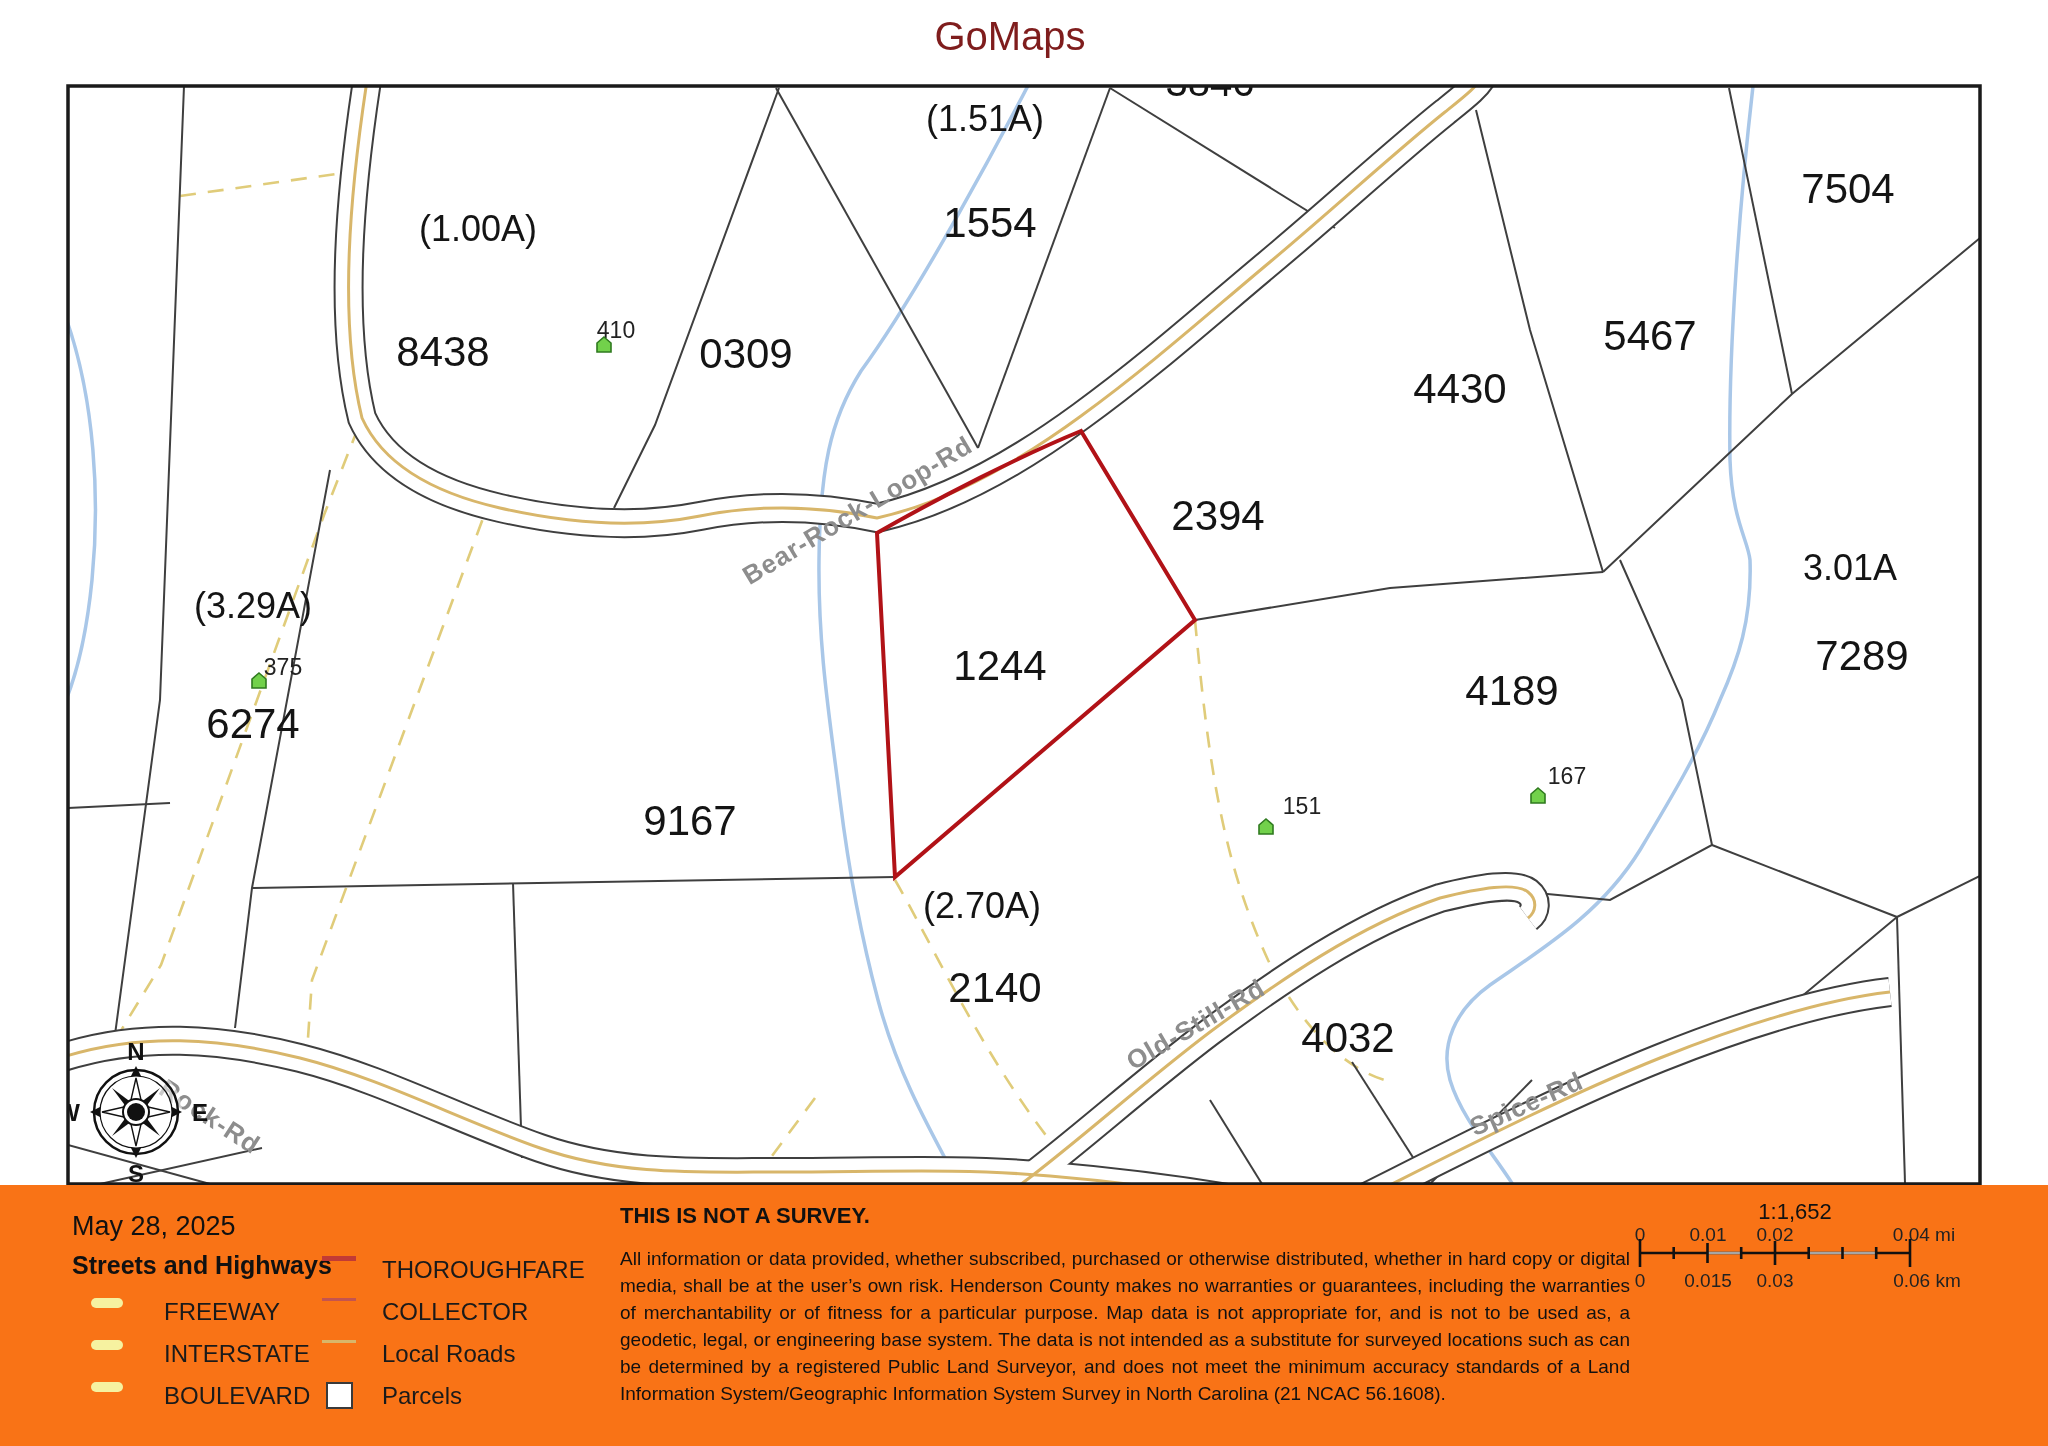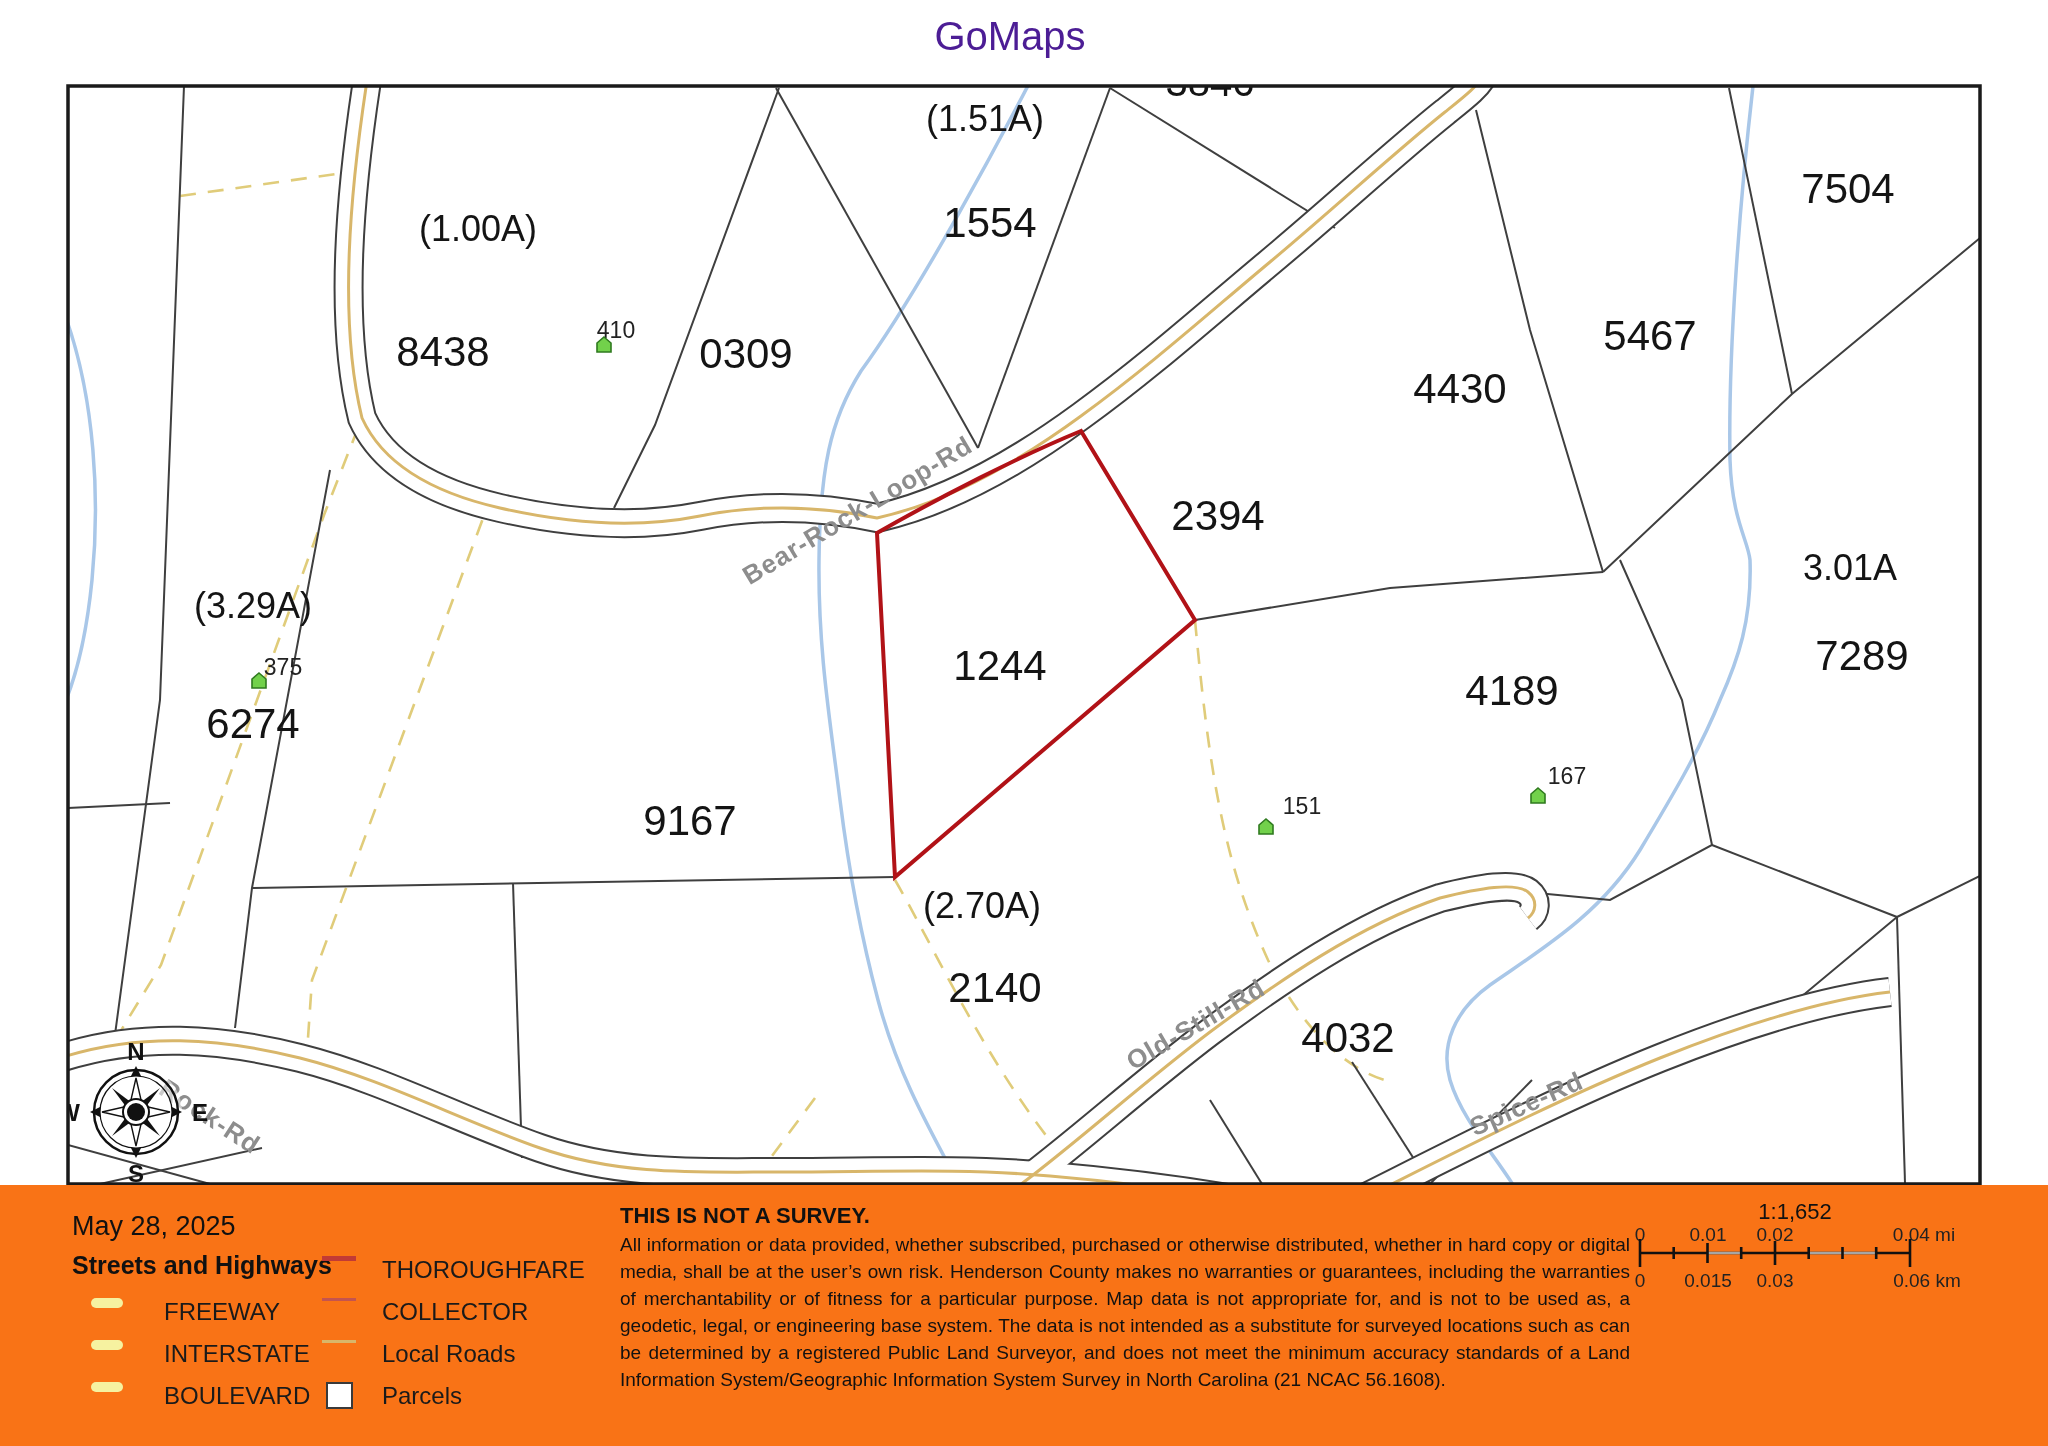--- a/index.html
+++ b/index.html
@@ -1,19 +1,19 @@
 <!DOCTYPE html>
 <html><head>
 <meta charset="utf-8">
 <style>
   html,body{margin:0;padding:0;background:#ffffff;}
   body{font-family:"Liberation Sans",sans-serif;color:#111;}
   #stage{position:relative;width:2048px;height:1446px;background:#fff;overflow:hidden;}
   #page-title{position:absolute;left:810px;top:14px;width:400px;text-align:center;
-    font-size:40px;color:#4c1d95;letter-spacing:0px;}
+    font-size:40px;color:#7f1d1d;letter-spacing:0px;}
   #map-canvas{position:absolute;left:0;top:0;}
   
   text{font-family:"Liberation Sans",sans-serif;}
   .lbl-big{font-size:42px;fill:#141414;}
   .lbl-acre{font-size:36px;fill:#141414;}
   .lbl-site{font-size:23px;fill:#222;}
   .lbl-clip{font-size:40px;fill:#141414;}
   .lbl-road{font-size:26px;font-weight:bold;fill:#8d8d8d;letter-spacing:1px;}
   .compass-letter{font-size:24px;font-weight:bold;fill:#111;}
   
@@ -27,21 +27,21 @@
   .leg-row{display:flex;height:42px;}
   .leg-col1 .leg-row{padding-left:18px;gap:14px;}
   .leg-swatch{width:34px;display:flex;justify-content:center;margin-right:26px;flex:none;}
   .sw-yellow{width:32px;height:10px;border-radius:5px;background:#f6f2a0;}
   .sw-thoro{width:34px;height:5px;background:#c23a35;}
   .sw-coll{width:34px;height:3px;background:#c4544f;}
   .sw-local{width:34px;height:3px;background:#d8b66a;}
   .sw-parcel{width:23px;height:23px;background:#fff;border:2.5px solid #3a3a3a;}
   .leg-label{font-size:24px;color:#1a1a1a;white-space:nowrap;}
   #disclaimer{position:absolute;left:620px;top:18px;width:1010px;}
-  #disclaimer .heading{font-weight:bold;font-size:22px;margin-bottom:2px;}
+  #disclaimer .heading{font-weight:bold;font-size:22px;margin-bottom:16px;}
   #disclaimer .body{font-size:19px;line-height:27px;text-align:justify;}
   #scalebox{position:absolute;left:1622px;top:18px;}
   .scale-txt{font-size:19px;fill:#222;}
   .scale-title{font-size:22px;fill:#111;}
 </style>
 </head>
 <body>
 
 <div id="stage">
 

